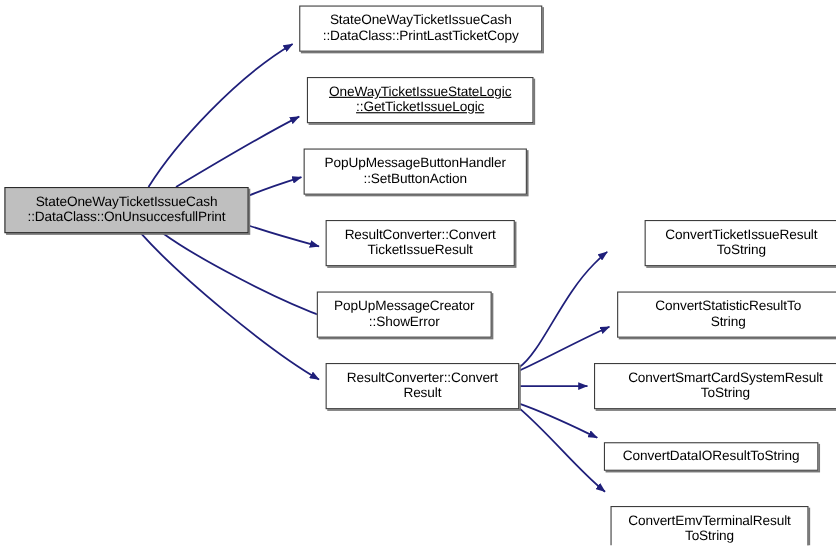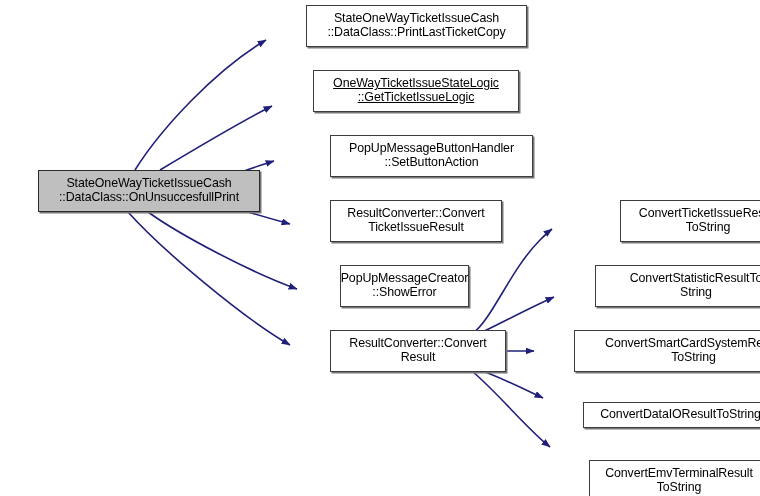--- a/index.html
+++ b/index.html
@@ -31,21 +31,20 @@
     display: flex;
     align-items: center;
     justify-content: center;
     text-align: center;
     line-height: 1.12;
     font-size: 12.4px;
     letter-spacing: -0.1px;
     z-index: 3;
     box-shadow: 1.5px 1.5px 0 0 #777777;
     overflow: hidden;
-    margin-left: 34px;
   }
   .node.current {
     background: #bfbfbf;
     border-color: #2b2b2b;
   }
   .node .lbl {
     display: block;
     padding: 0 3px;
     white-space: pre-line;
   }
@@ -82,29 +81,29 @@
 ::DataClass::OnUnsuccesfullPrint</span>
       </div>
       <div class="node" style="left: 272px; top: 5px; width: 221px; height: 42px;">
         <span class="lbl">StateOneWayTicketIssueCash
 ::DataClass::PrintLastTicketCopy</span>
       </div>
       <div class="node" style="left: 279px; top: 70px; width: 206px; height: 42px; text-decoration: underline;">
         <span class="lbl">OneWayTicketIssueStateLogic
 ::GetTicketIssueLogic</span>
       </div>
-      <div class="node" style="left: 296px; top: 135px; width: 203px; height: 42px;">
+      <div class="node" style="left: 276px; top: 135px; width: 203px; height: 42px;">
         <span class="lbl">PopUpMessageButtonHandler
 ::SetButtonAction</span>
       </div>
       <div class="node" style="left: 296px; top: 200px; width: 172px; height: 42px;">
         <span class="lbl">ResultConverter::Convert
 TicketIssueResult</span>
       </div>
-      <div class="node" style="left: 306px; top: 265px; width: 129px; height: 42px;">
+      <div class="node" style="left: 288px; top: 265px; width: 159px; height: 42px;">
         <span class="lbl">PopUpMessageCreator
 ::ShowError</span>
       </div>
       <div class="node" style="left: 296px; top: 330px; width: 176px; height: 42px;">
         <span class="lbl">ResultConverter::Convert
 Result</span>
       </div>
       <div class="node" style="left: 586px; top: 200px; width: 176px; height: 42px;">
         <span class="lbl">ConvertTicketIssueResult
 ToString</span>

